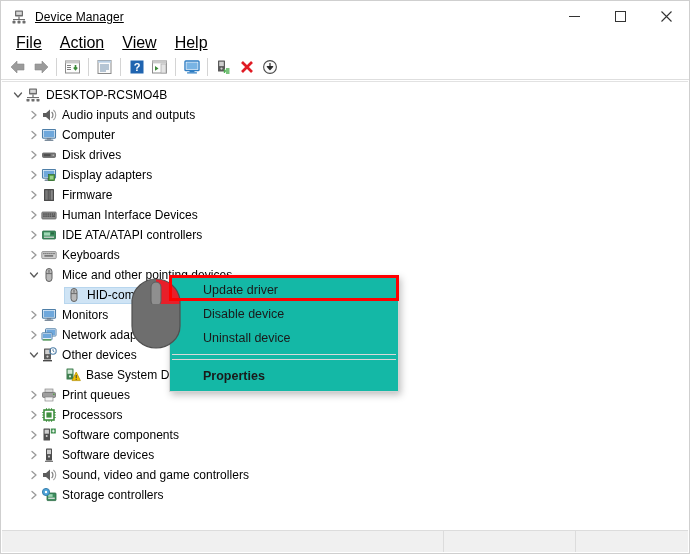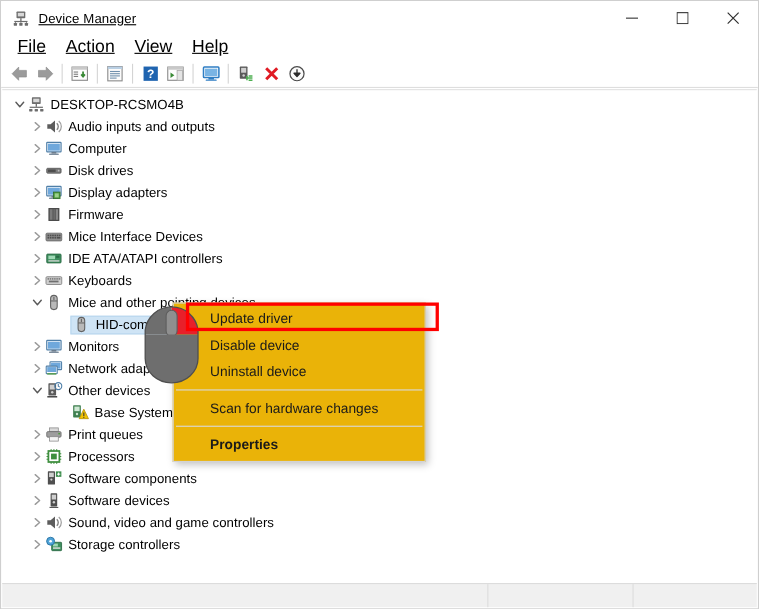--- a/index.html
+++ b/index.html
@@ -158,24 +158,24 @@
   .sel-wrap { display: inline-flex; align-items: center; }
 
   
   .lvl0 { padding-left: 8px; }
   .lvl1 { padding-left: 24px; }
   .lvl2 { padding-left: 48px; }
 
   
   .ctx-menu {
     position: absolute;
-    left: 156px;
+    left: 168px;
     top: 274px;
     width: 230px;
-    background: #eab308;
+    background: #14b8a6;
     border: 1px solid #d3d3d3;
     box-shadow: 2px 3px 7px rgba(0,0,0,0.25);
     padding: 2px 0 3px 0;
     box-sizing: border-box;
     z-index: 40;
   }
   .ctx-item {
     height: 24px;
     display: flex;
     align-items: center;
@@ -491,21 +491,21 @@
                 <rect x="8.5" y="6.3" width="1.5" height="1.5" fill="#4f4f4f"></rect>
                 <rect x="10.6" y="6.3" width="1.5" height="1.5" fill="#4f4f4f"></rect>
                 <rect x="12.7" y="6.3" width="1.3" height="1.5" fill="#4f4f4f"></rect>
                 <rect x="2.2" y="8.4" width="1.5" height="1.5" fill="#4f4f4f"></rect>
                 <rect x="4.3" y="8.4" width="1.5" height="1.5" fill="#4f4f4f"></rect>
                 <rect x="6.4" y="8.4" width="1.5" height="1.5" fill="#4f4f4f"></rect>
                 <rect x="8.5" y="8.4" width="1.5" height="1.5" fill="#4f4f4f"></rect>
                 <rect x="10.6" y="8.4" width="3.4" height="1.5" fill="#4f4f4f"></rect>
               </svg>
             </span>
-            <span class="row-label">Mice Interface Devices</span>
+            <span class="row-label">Human Interface Devices</span>
           </span>
         </div>
         <div class="row lvl1">
           <span class="twisty">
             <svg width="10" height="10" viewBox="0 0 10 10">
               <path d="M3 1.5 L7 5 L3 8.5" stroke="#9a9a9a" stroke-width="1.3" fill="none" stroke-linecap="round" stroke-linejoin="round"></path>
             </svg>
           </span>
           <span class="sel-wrap">
             <span class="row-icon">
@@ -764,21 +764,20 @@
       <path d="M4 26 L52 26 L52 48 A24 22 0 0 1 28 70 A24 22 0 0 1 4 48 Z" fill="#6e6e6e"></path>
       <path d="M28 1 A24 24 0 0 0 4 22 L4 48 A24 22 0 0 0 28 70 A24 22 0 0 0 52 48 L52 22 A24 24 0 0 0 28 1 Z" fill="none" stroke="#4f4f4f" stroke-width="1.2"></path>
     </svg>
   </div>
 
   <div class="ctx-menu" id="ctx-menu">
       <div class="ctx-item">Update driver</div>
       <div class="ctx-item">Disable device</div>
       <div class="ctx-item">Uninstall device</div>
       <div class="ctx-sep"></div>
-      <div class="ctx-item">Scan for hardware changes</div>
       <div class="ctx-sep"></div>
       <div class="ctx-item bold">Properties</div>
     </div>
   <div class="ctx-highlight"></div>
 
   <div class="statusbar">
     <div class="status-pane p1"></div>
     <div class="status-pane p2"></div>
     <div class="status-pane p3"></div>
   </div>

